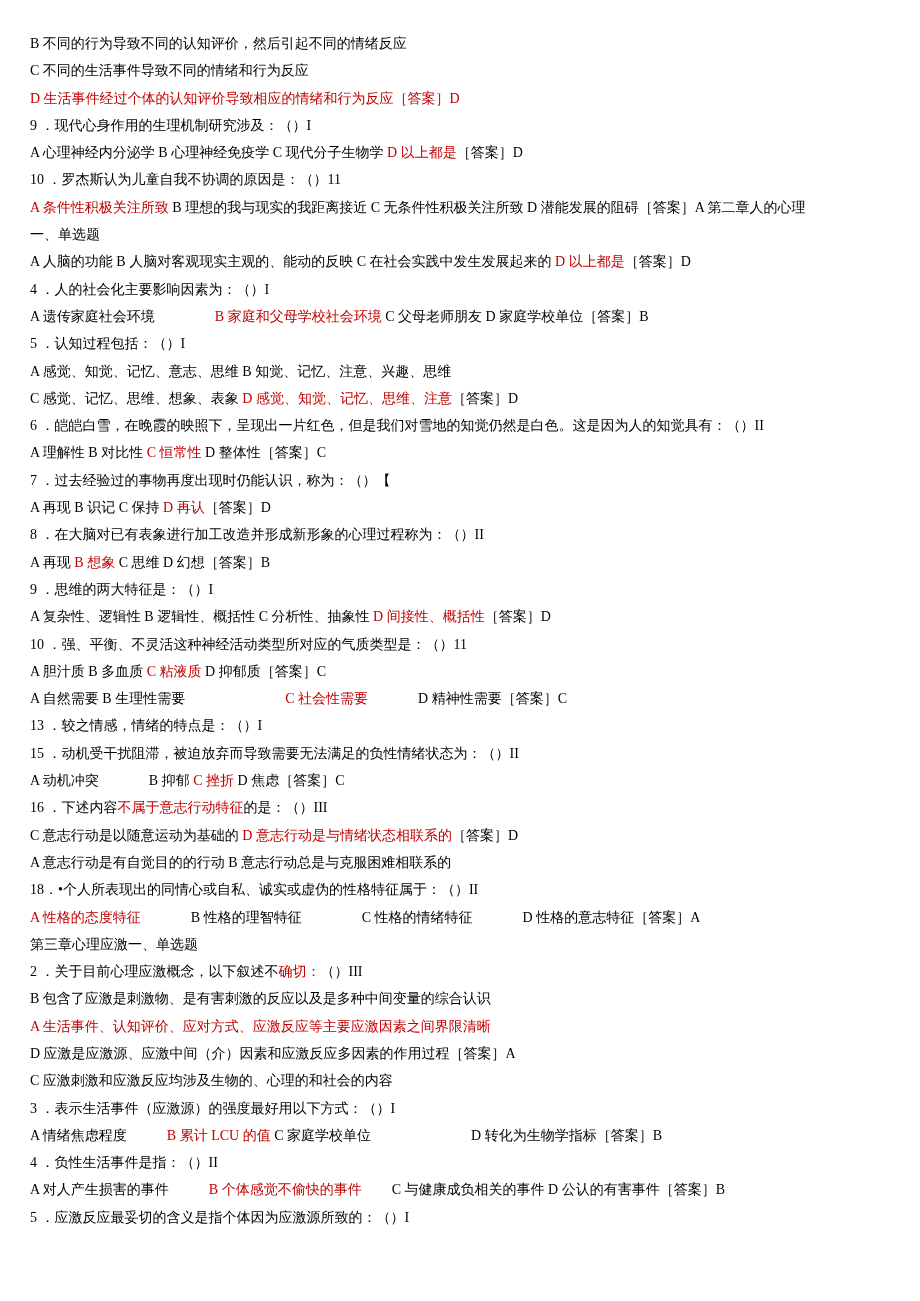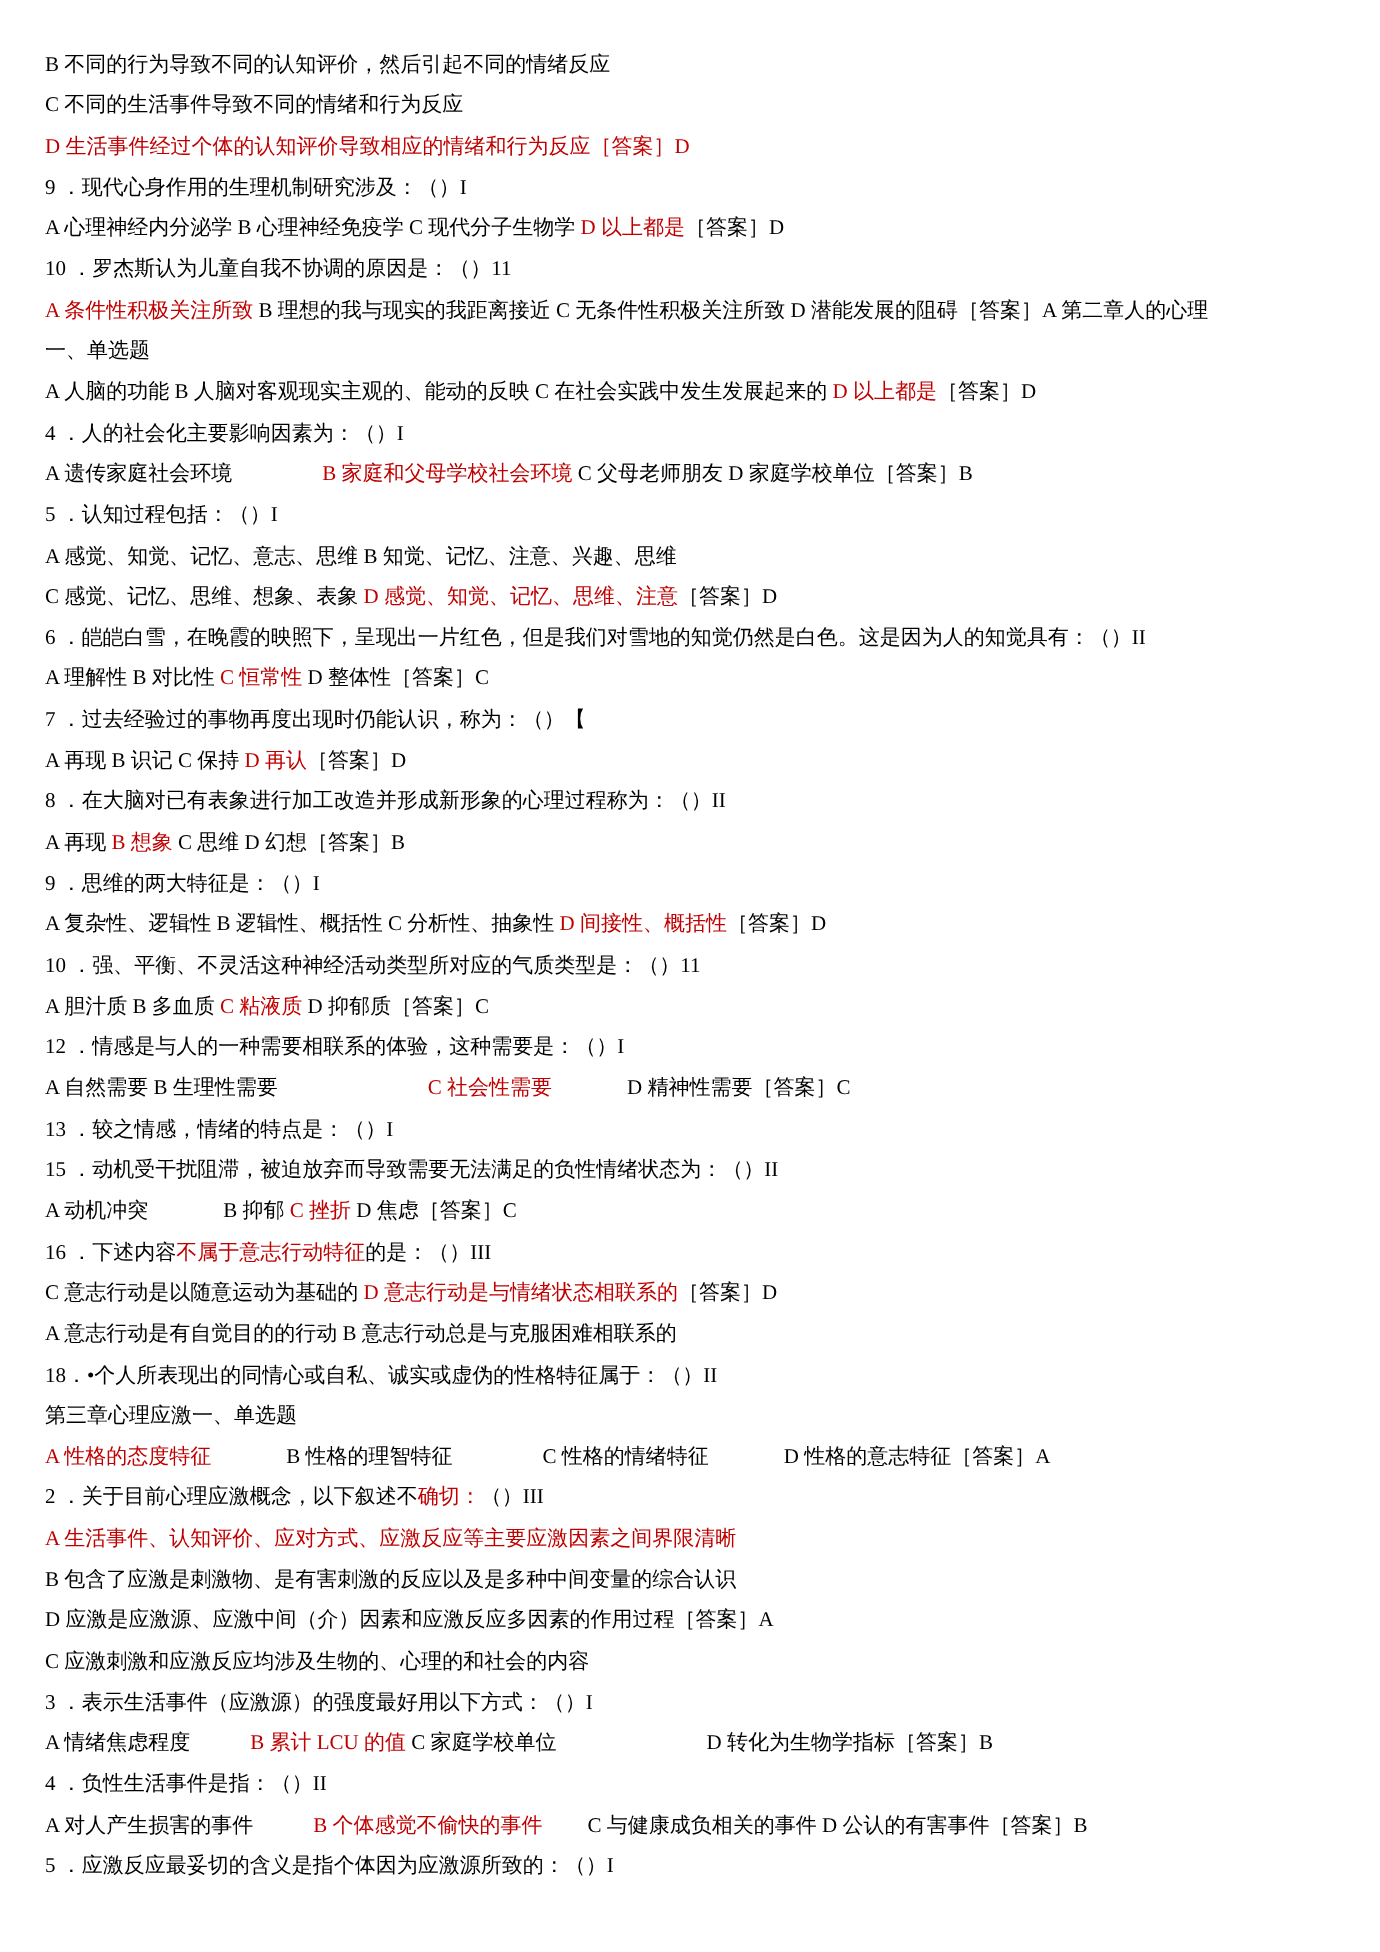--- a/index.html
+++ b/index.html
@@ -38,34 +38,33 @@
     <div class="line"><span class="seg">6 ．皑皑白雪，在晚霞的映照下，呈现出一片红色，但是我们对雪地的知觉仍然是白色。这是因为人的知觉具有：（）II</span></div>
     <div class="line"><span class="seg">A 理解性 B 对比性 </span><span class="seg red">C 恒常性 </span><span class="seg">D 整体性［答案］C</span></div>
     <div class="line"><span class="seg">7 ．过去经验过的事物再度出现时仍能认识，称为：（）【</span></div>
     <div class="line"><span class="seg">A 再现 B 识记 C 保持 </span><span class="seg red">D 再认</span><span class="seg">［答案］D</span></div>
     <div class="line"><span class="seg">8 ．在大脑对已有表象进行加工改造并形成新形象的心理过程称为：（）II</span></div>
     <div class="line"><span class="seg">A 再现 </span><span class="seg red">B 想象 </span><span class="seg">C 思维 D 幻想［答案］B</span></div>
     <div class="line"><span class="seg">9 ．思维的两大特征是：（）I</span></div>
     <div class="line"><span class="seg">A 复杂性、逻辑性 B 逻辑性、概括性 C 分析性、抽象性 </span><span class="seg red">D 间接性、概括性</span><span class="seg">［答案］D</span></div>
     <div class="line"><span class="seg">10 ．强、平衡、不灵活这种神经活动类型所对应的气质类型是：（）11</span></div>
     <div class="line"><span class="seg">A 胆汁质 B 多血质 </span><span class="seg red">C 粘液质 </span><span class="seg">D 抑郁质［答案］C</span></div>
-    <div class="line"><span class="seg">12 ．情感是与人的一种需要相联系的体验，这种需要是：（）I</span></div>
     <div class="line"><span class="seg">A 自然需要 B 生理性需要</span><span class="gap" style="width: 100px;"></span><span class="seg red">C 社会性需要</span><span class="gap" style="width: 50px;"></span><span class="seg">D 精神性需要［答案］C</span></div>
     <div class="line"><span class="seg">13 ．较之情感，情绪的特点是：（）I</span></div>
     <div class="line"><span class="seg">15 ．动机受干扰阻滞，被迫放弃而导致需要无法满足的负性情绪状态为：（）II</span></div>
     <div class="line"><span class="seg">A 动机冲突</span><span class="gap" style="width: 50px;"></span><span class="seg">B 抑郁 </span><span class="seg red">C 挫折 </span><span class="seg">D 焦虑［答案］C</span></div>
     <div class="line"><span class="seg">16 ．下述内容</span><span class="seg red">不属于意志行动特征</span><span class="seg">的是：（）III</span></div>
     <div class="line"><span class="seg">C 意志行动是以随意运动为基础的 </span><span class="seg red">D 意志行动是与情绪状态相联系的</span><span class="seg">［答案］D</span></div>
     <div class="line"><span class="seg">A 意志行动是有自觉目的的行动 B 意志行动总是与克服困难相联系的</span></div>
     <div class="line"><span class="seg">18．•个人所表现出的同情心或自私、诚实或虚伪的性格特征属于：（）II</span></div>
+    <div class="line"><span class="seg red">A 性格的态度特征</span><span class="gap" style="width: 50px;"></span><span class="seg">B 性格的理智特征</span><span class="gap" style="width: 60px;"></span><span class="seg">C 性格的情绪特征</span><span class="gap" style="width: 50px;"></span><span class="seg">D 性格的意志特征［答案］A</span></div>
     <div class="line"><span class="seg">第三章心理应激一、单选题</span></div>
-    <div class="line"><span class="seg red">A 性格的态度特征</span><span class="gap" style="width: 50px;"></span><span class="seg">B 性格的理智特征</span><span class="gap" style="width: 60px;"></span><span class="seg">C 性格的情绪特征</span><span class="gap" style="width: 50px;"></span><span class="seg">D 性格的意志特征［答案］A</span></div>
     <div class="line"><span class="seg">2 ．关于目前心理应激概念，以下叙述不</span><span class="seg red">确切：</span><span class="seg">（）III</span></div>
+    <div class="line"><span class="seg">B 包含了应激是刺激物、是有害刺激的反应以及是多种中间变量的综合认识</span></div>
     <div class="line"><span class="seg red">A 生活事件、认知评价、应对方式、应激反应等主要应激因素之间界限清晰</span></div>
-    <div class="line"><span class="seg">B 包含了应激是刺激物、是有害刺激的反应以及是多种中间变量的综合认识</span></div>
     <div class="line"><span class="seg">D 应激是应激源、应激中间（介）因素和应激反应多因素的作用过程［答案］A</span></div>
     <div class="line"><span class="seg">C 应激刺激和应激反应均涉及生物的、心理的和社会的内容</span></div>
     <div class="line"><span class="seg">3 ．表示生活事件（应激源）的强度最好用以下方式：（）I</span></div>
     <div class="line"><span class="seg">A 情绪焦虑程度</span><span class="gap" style="width: 40px;"></span><span class="seg red">B 累计 LCU 的值 </span><span class="seg">C 家庭学校单位</span><span class="gap" style="width: 100px;"></span><span class="seg">D 转化为生物学指标［答案］B</span></div>
     <div class="line"><span class="seg">4 ．负性生活事件是指：（）II</span></div>
     <div class="line"><span class="seg">A 对人产生损害的事件</span><span class="gap" style="width: 40px;"></span><span class="seg red">B 个体感觉不偷快的事件</span><span class="gap" style="width: 30px;"></span><span class="seg">C 与健康成负相关的事件 D 公认的有害事件［答案］B</span></div>
     <div class="line"><span class="seg">5 ．应激反应最妥切的含义是指个体因为应激源所致的：（）I</span></div>
   </div>
 
 </body></html>

